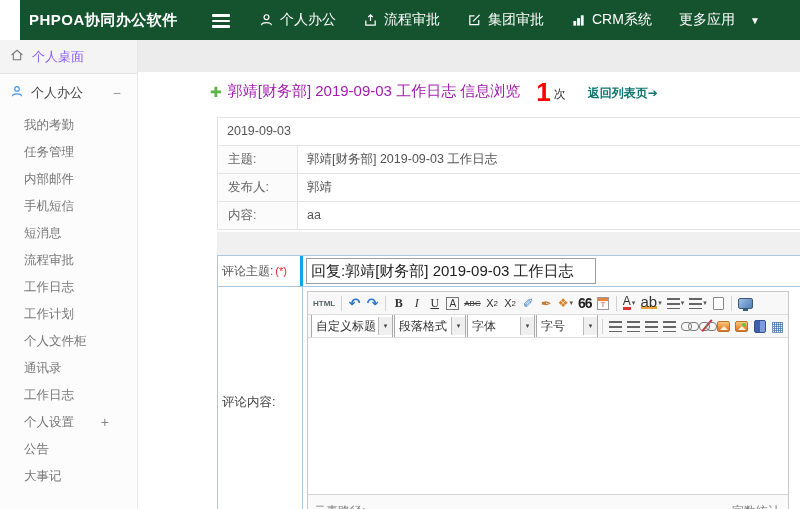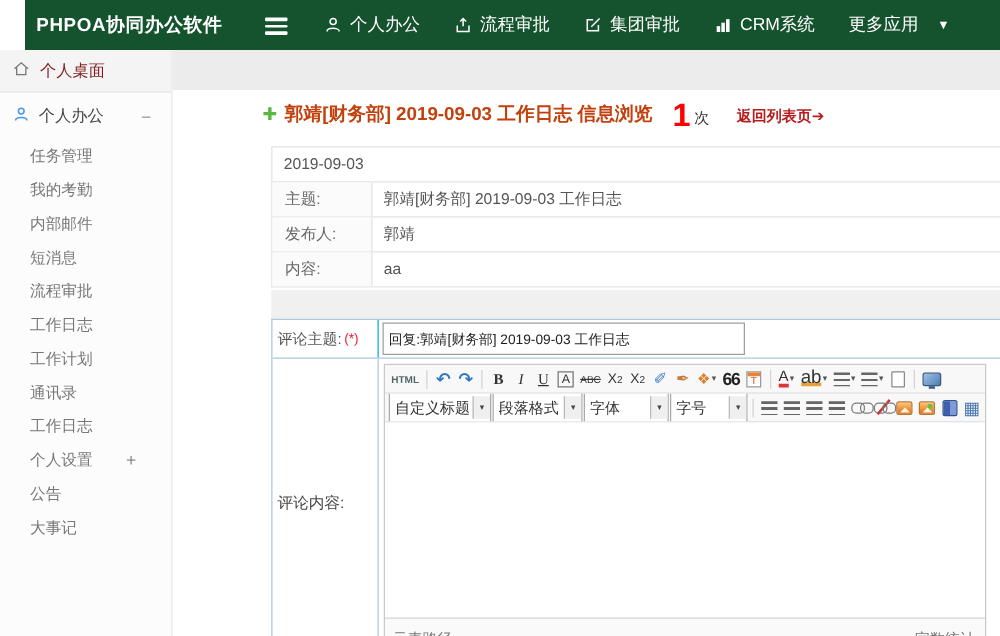--- a/index.html
+++ b/index.html
@@ -11,52 +11,52 @@
   .logo { position: absolute; left: 9px; top: 11px; font-size: 15px; font-weight: bold; letter-spacing: .5px; }
   .hamburger { position: absolute; left: 192px; top: 14px; width: 18px; cursor: pointer; }
   .hamburger i { display: block; height: 2.5px; background: #fff; margin-bottom: 3px; border-radius: 1px; }
   .topnav { position: absolute; left: 239px; top: 0; height: 40px; display: flex; align-items: center; gap: 27px; }
   .topnav-item { display: flex; align-items: center; gap: 6px; font-size: 14px; cursor: pointer; white-space: nowrap; }
   .topnav-item svg { display: block; }
   .top-caret { font-size: 10px; margin-left: 9px; }
 
   
   .sidebar { position: absolute; left: 0; top: 40px; width: 138px; bottom: 0; background: #fcfcfc; border-right: 1px solid #e7e7e7; }
-  .side-desktop { height: 34px; display: flex; align-items: center; gap: 8px; padding-left: 10px; background: #f4f4f4; border-bottom: 1px solid #e5e5e5; font-size: 13px; color: #7f1d1d; cursor: pointer; }
+  .side-desktop { height: 34px; display: flex; align-items: center; gap: 8px; padding-left: 10px; background: #f4f4f4; border-bottom: 1px solid #e5e5e5; font-size: 13px; color: #8b5cf6; cursor: pointer; }
   .side-group { height: 38px; display: flex; align-items: center; gap: 7px; padding-left: 10px; font-size: 13px; color: #444; position: relative; cursor: pointer; }
   .side-group .collapse { position: absolute; right: 16px; color: #999; font-size: 14px; }
   .side-item { height: 27px; line-height: 27px; padding-left: 24px; font-size: 12.5px; color: #777; position: relative; cursor: pointer; white-space: nowrap; }
   .side-item .expand { position: absolute; right: 28px; top: 0; color: #888; font-size: 14px; }
 
   
   .main { position: absolute; left: 138px; top: 40px; right: 0; bottom: 0; background: #ececec; overflow: hidden; }
   .panel { position: absolute; left: 0; top: 32px; width: 680px; height: 620px; background: #fff; }
 
   .title-row { position: absolute; left: 72px; top: 8px; display: flex; align-items: center; white-space: nowrap; }
   .plus-ic { color: #5cb646; font-size: 14px; margin-right: 6px; }
-  .page-title { font-size: 15px; font-weight: bold; color: #c2410c; }
+  .page-title { font-size: 15px; font-weight: normal; color: #a21caf; }
   .view-count { color: #f00; font-size: 26px; font-weight: bold; margin-left: 16px; line-height: 20px; }
   .view-unit { font-size: 12px; color: #333; margin-left: 3px; margin-top: 6px; }
-  .back-link { font-size: 12px; font-weight: bold; color: #b91c1c; margin-left: 22px; margin-top: 4px; cursor: pointer; }
+  .back-link { font-size: 12px; font-weight: bold; color: #0f766e; margin-left: 22px; margin-top: 4px; cursor: pointer; }
 
   
   .info-table { position: absolute; left: 79px; top: 45px; width: 600px; border-top: 1px solid #e4e4e4; border-left: 1px solid #e4e4e4; }
   .irow { display: flex; height: 28px; border-bottom: 1px solid #e4e4e4; }
   .ilabel { width: 80px; background: #fbfbfb; border-right: 1px solid #e4e4e4; font-size: 12.5px; color: #666; line-height: 27px; padding-left: 10px; }
   .ival { flex: 1; font-size: 12.5px; color: #555; line-height: 27px; padding-left: 9px; white-space: nowrap; }
 
   .gray-band { position: absolute; left: 79px; top: 160px; width: 620px; height: 23px; background: #f0f0f0; }
 
   
   .comment-table { position: absolute; left: 79px; top: 183px; width: 620px; border-top: 1px solid #adc8dd; border-left: 1px solid #adc8dd; }
   .crow1 { display: flex; height: 31px; border-bottom: 1px solid #adc8dd; }
-  .clabel { width: 85px; border-right: 1px solid #0ea5e9; font-size: 12px; color: #555; display: flex; align-items: center; padding-left: 4px; white-space: nowrap; }
+  .clabel { width: 85px; border-right: 3px solid #0ea5e9; font-size: 12px; color: #555; display: flex; align-items: center; padding-left: 4px; white-space: nowrap; }
   .req { color: #e23; margin-left: 2px; font-size: 11px; }
   .cval { flex: 1; display: flex; align-items: center; padding-left: 3px; }
-  .subject-input { width: 290px; height: 19px; border: 1px solid #9f9f9f; font-size: 11px; padding: 12px 4px; color: #222; font-family: "Liberation Sans", "DejaVu Sans", sans-serif; }
+  .subject-input { width: 290px; height: 19px; border: 1px solid #9f9f9f; font-size: 15px; padding: 12px 4px; color: #222; font-family: "Liberation Sans", "DejaVu Sans", sans-serif; }
   .crow2 { display: flex; height: 300px; }
   .clabel2 { width: 85px; border-right: 1px solid #adc8dd; font-size: 12.5px; color: #444; padding: 107px 0 0 4px; white-space: nowrap; }
   .ccell { flex: 1; padding: 4px 0 0 4px; }
 
   
   .editor { width: 482px; border: 1px solid #c9c9c9; background: #fff; }
   .ed-toolbar { height: 23px; background: #f8f8f8; border-bottom: 1px solid #dcdcdc; display: flex; align-items: center; padding: 0 3px; gap: 1px; white-space: nowrap; overflow: hidden; }
   .ed-btn { min-width: 17px; height: 19px; display: inline-flex; align-items: center; justify-content: center; font-size: 12px; color: #333; padding: 0 2px; cursor: pointer; border-radius: 2px; }
   .ed-sep { width: 1px; height: 15px; background: #d2d2d2; margin: 0 3px; flex: none; }
   .b-html { font-size: 8px; font-weight: bold; color: #566; }
@@ -157,27 +157,29 @@
     <span>个人桌面</span>
   </div>
   <div class="side-group">
     <span><svg width="14" height="15" viewBox="0 0 16 16" fill="none" stroke="#4b97e9" stroke-width="1.4">
           <circle cx="8" cy="5" r="2.6"></circle>
           <path d="M2.8 13.5 c0-3.6 10.4-3.6 10.4 0"></path>
         </svg></span>
     <span>个人办公</span>
     <span class="collapse">−</span>
   </div>
+  <div class="side-item"><span>我的考勤</span></div>
   <div class="side-item"><span>任务管理</span></div>
-  <div class="side-item"><span>我的考勤</span></div>
   <div class="side-item"><span>内部邮件</span></div>
+  <div class="side-item"><span>手机短信</span></div>
   <div class="side-item"><span>短消息</span></div>
   <div class="side-item"><span>流程审批</span></div>
   <div class="side-item"><span>工作日志</span></div>
   <div class="side-item"><span>工作计划</span></div>
+  <div class="side-item"><span>个人文件柜</span></div>
   <div class="side-item"><span>通讯录</span></div>
   <div class="side-item"><span>工作日志</span></div>
   <div class="side-item">
     <span>个人设置</span>
     <span class="expand">+</span>
   </div>
   <div class="side-item"><span>公告</span></div>
   <div class="side-item"><span>大事记</span></div>
 </div>
 

